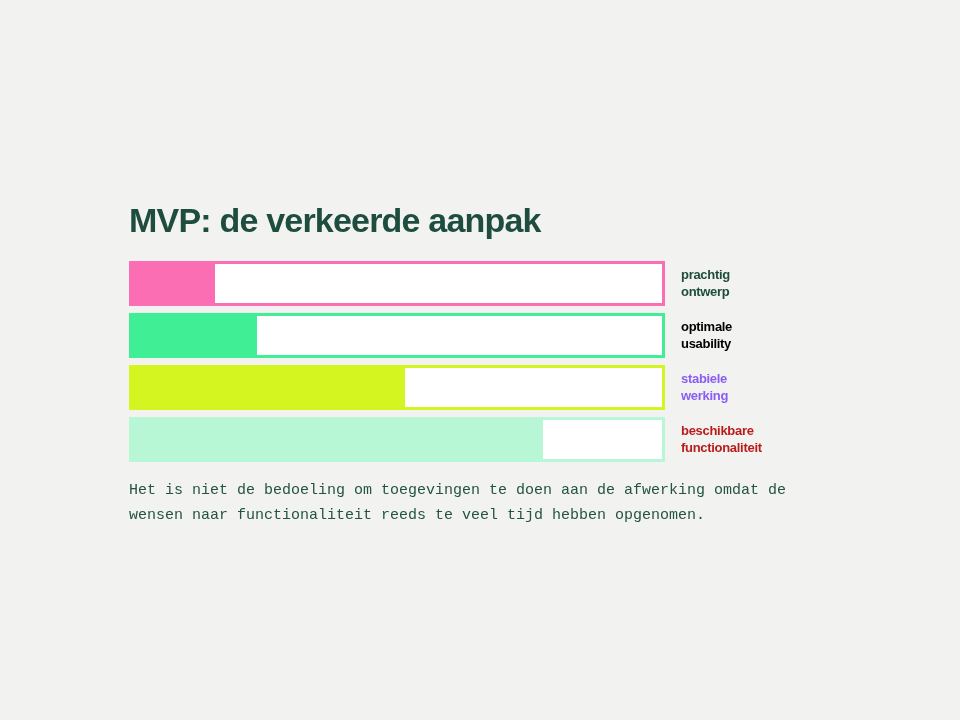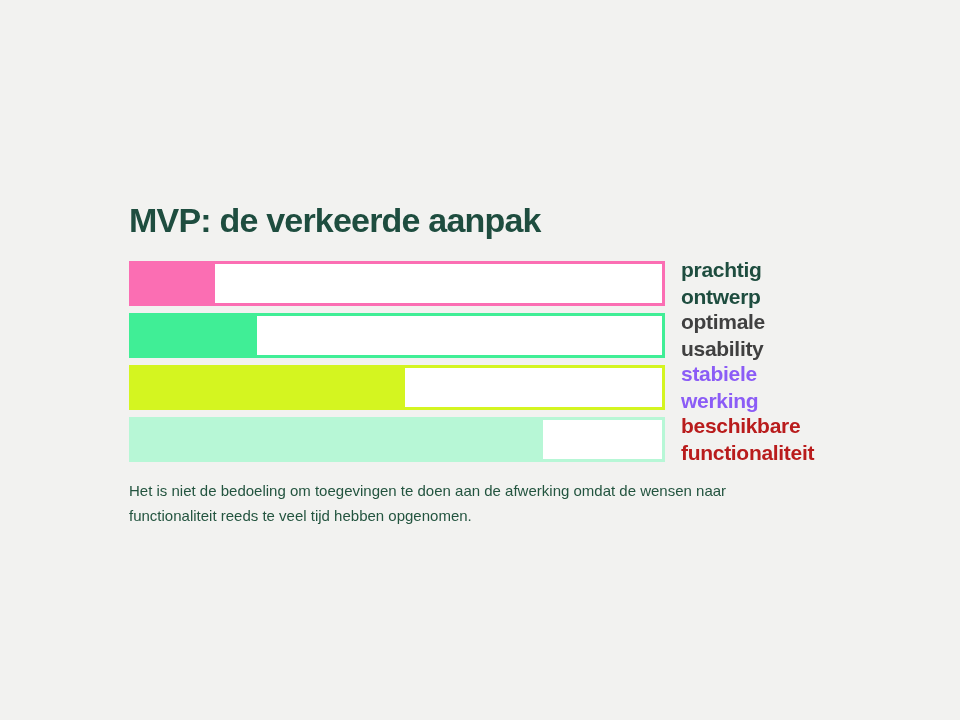--- a/index.html
+++ b/index.html
@@ -67,21 +67,21 @@
     bottom: -3px;
     height: 45px;
     box-sizing: border-box;
   }
 
   .bar-label {
     position: absolute;
     left: 552px;
     top: 50%;
     transform: translateY(-50%);
-    font-size: 21px;
+    font-size: 13px;
     font-weight: 700;
     color: #1E4D3F;
     line-height: 1.28;
     letter-spacing: -0.3px;
     white-space: pre-line;
     width: 230px;
   }
 
   .caption {
     margin-top: 17px;
@@ -107,21 +107,21 @@
           <div class="bar-fill" style="background: rgb(251, 110, 179); width: calc(15% + 6px);"></div>
         </div>
         <div class="bar-label" style="color: rgb(30, 77, 63);">prachtig
 ontwerp</div>
       </div>
 
       <div class="bar-row">
         <div class="bar-track" style="border-color: rgb(64, 238, 150);">
           <div class="bar-fill" style="background: rgb(64, 238, 150); width: calc(23% + 6px);"></div>
         </div>
-        <div class="bar-label" style="color: #404040;">optimale
+        <div class="bar-label" style="color: #000000;">optimale
 usability</div>
       </div>
 
       <div class="bar-row">
         <div class="bar-track" style="border-color: rgb(212, 245, 32);">
           <div class="bar-fill" style="background: rgb(212, 245, 32); width: calc(51% + 6px);"></div>
         </div>
         <div class="bar-label" style="color: #8b5cf6;">stabiele
 werking</div>
       </div>
@@ -129,16 +129,16 @@
       <div class="bar-row">
         <div class="bar-track" style="border-color: rgb(183, 247, 214);">
           <div class="bar-fill" style="background: rgb(183, 247, 214); width: calc(77% + 6px);"></div>
         </div>
         <div class="bar-label" style="color: #b91c1c;">beschikbare
 functionaliteit</div>
       </div>
 
     </div>
 
-    <p class="caption" style="color: rgb(35, 84, 63);">Het is niet de bedoeling om toegevingen te doen aan de afwerking omdat de wensen naar functionaliteit reeds te veel tijd hebben opgenomen.</p>
+    <p class="caption" style="color: rgb(35, 84, 63); font-family: Liberation Mono, monospace;">Het is niet de bedoeling om toegevingen te doen aan de afwerking omdat de wensen naar functionaliteit reeds te veel tijd hebben opgenomen.</p>
 
   </div>
 </div>
 
 </body></html>

